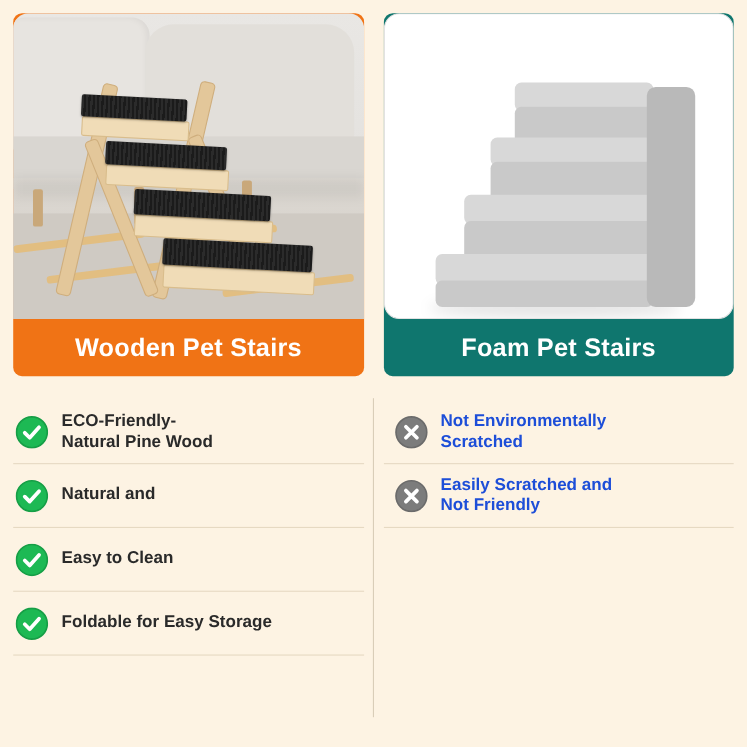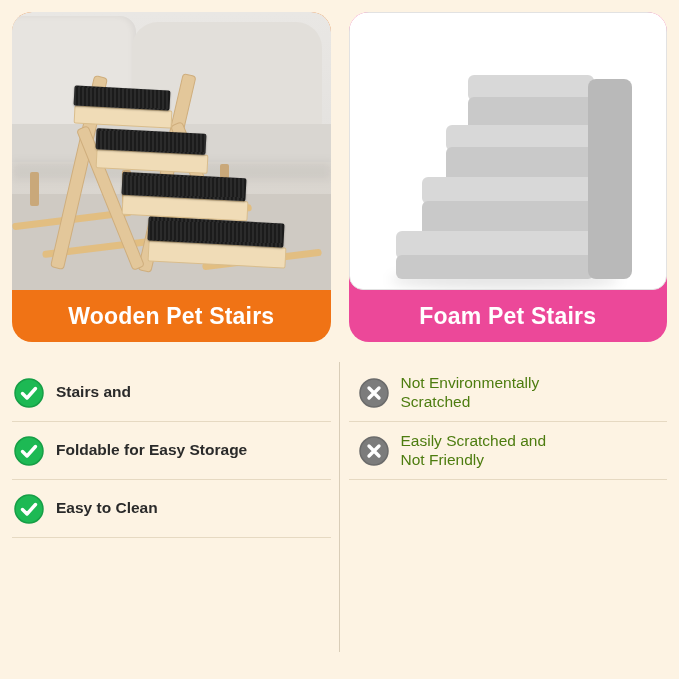--- a/index.html
+++ b/index.html
@@ -27,29 +27,29 @@
   }
   .col {
     flex: 1 1 0;
     display: flex;
     flex-direction: column;
     min-width: 0;
   }
 
   
   .card {
-    border-radius: 20px;
+    border-radius: 8px;
     overflow: hidden;
     position: relative;
     height: 330px;
     display: flex;
     flex-direction: column;
   }
   .card-left { background: #f07315; }
-  .card-right { background: #ec4899; }
+  .card-right { background: #0f766e; }
 
   .photo {
     flex: 1 1 auto;
     position: relative;
     overflow: hidden;
     border-radius: 14px 14px 0 0;
   }
   .photo-left {
     background: linear-gradient(180deg,#e9e7e4 0%, #e3e1de 55%, #dedbd6 100%);
   }
@@ -210,21 +210,21 @@
     align-items: center;
     justify-content: center;
   }
   .ico svg { display:block; }
   .feat-text {
     font-size: 15.5px;
     line-height: 1.22;
     color: #2a2a2a;
     font-weight: 600;
   }
-  .feat-text.gray { color: #4d7c0f; font-weight: 400; }
+  .feat-text.gray { color: #1d4ed8; font-weight: 700; }
   .col-right .feat { padding-left: 10px; }
 </style>
 </head>
 <body>
 
 <div class="page">
   <div class="columns">
 
     <div class="col col-left">
       <div class="card card-left">
@@ -258,51 +258,63 @@
           <div class="step-wood" style="left:110px; top:186px; width:124px; height:18px; transform:rotate(3deg);"></div>
           <div class="step-pad" style="left:110px; top:163px; width:124px; height:23px; transform:rotate(3deg);"></div>
 
           <div class="step-wood" style="left:136px; top:232px; width:136px; height:19px; transform:rotate(3deg);"></div>
           <div class="step-pad" style="left:136px; top:208px; width:136px; height:24px; transform:rotate(3deg);"></div>
         </div>
         <div class="card-caption">Wooden Pet Stairs</div>
       </div>
 
       <div class="features">
-
         <div class="feat">
           <span class="ico">
             <svg width="30" height="30" viewBox="0 0 30 30">
               <circle cx="15" cy="15" r="14" fill="#1db954" stroke="#169e46" stroke-width="1.5"></circle>
               <path d="M8.5 15.5 L13 20 L21.5 10.5" fill="none" stroke="#ffffff" stroke-width="3.4" stroke-linecap="round" stroke-linejoin="round"></path>
             </svg>
           </span>
           <span class="feat-text">
-            <span>Stairs and</span><br>
+            <span>ECO-Friendly-</span><br>
+            <span>Natural Pine Wood</span>
           </span>
         </div>
 
         <div class="feat">
           <span class="ico">
             <svg width="30" height="30" viewBox="0 0 30 30">
               <circle cx="15" cy="15" r="14" fill="#1db954" stroke="#169e46" stroke-width="1.5"></circle>
               <path d="M8.5 15.5 L13 20 L21.5 10.5" fill="none" stroke="#ffffff" stroke-width="3.4" stroke-linecap="round" stroke-linejoin="round"></path>
             </svg>
           </span>
-          <span class="feat-text">Foldable for Easy Storage</span>
+          <span class="feat-text">
+            <span>Natural and</span><br>
+          </span>
         </div>
 
         <div class="feat">
           <span class="ico">
             <svg width="30" height="30" viewBox="0 0 30 30">
               <circle cx="15" cy="15" r="14" fill="#1db954" stroke="#169e46" stroke-width="1.5"></circle>
               <path d="M8.5 15.5 L13 20 L21.5 10.5" fill="none" stroke="#ffffff" stroke-width="3.4" stroke-linecap="round" stroke-linejoin="round"></path>
             </svg>
           </span>
           <span class="feat-text">Easy to Clean</span>
+        </div>
+
+        <div class="feat">
+          <span class="ico">
+            <svg width="30" height="30" viewBox="0 0 30 30">
+              <circle cx="15" cy="15" r="14" fill="#1db954" stroke="#169e46" stroke-width="1.5"></circle>
+              <path d="M8.5 15.5 L13 20 L21.5 10.5" fill="none" stroke="#ffffff" stroke-width="3.4" stroke-linecap="round" stroke-linejoin="round"></path>
+            </svg>
+          </span>
+          <span class="feat-text">Foldable for Easy Storage</span>
         </div>
       </div>
     </div>
 
     <div class="col col-right">
       <div class="card card-right">
         <div class="photo photo-right">
           <div class="foam-shadow" style="left:40px; top:258px; width:230px; height:18px;"></div>
 
           <div class="foam-top" style="left:118px; top:62px;  width:126px; height:26px;"></div>

